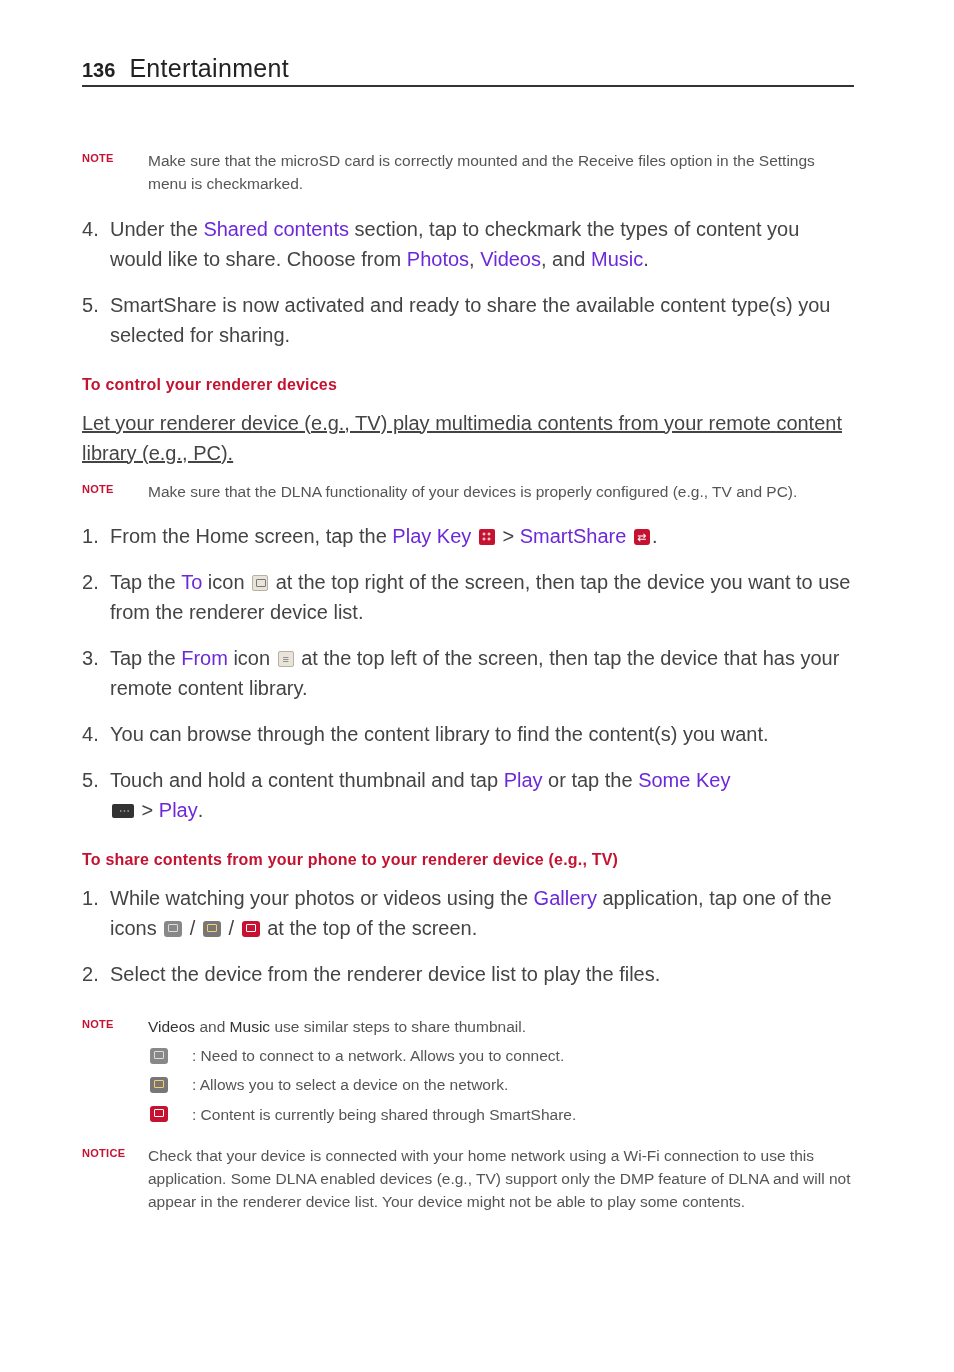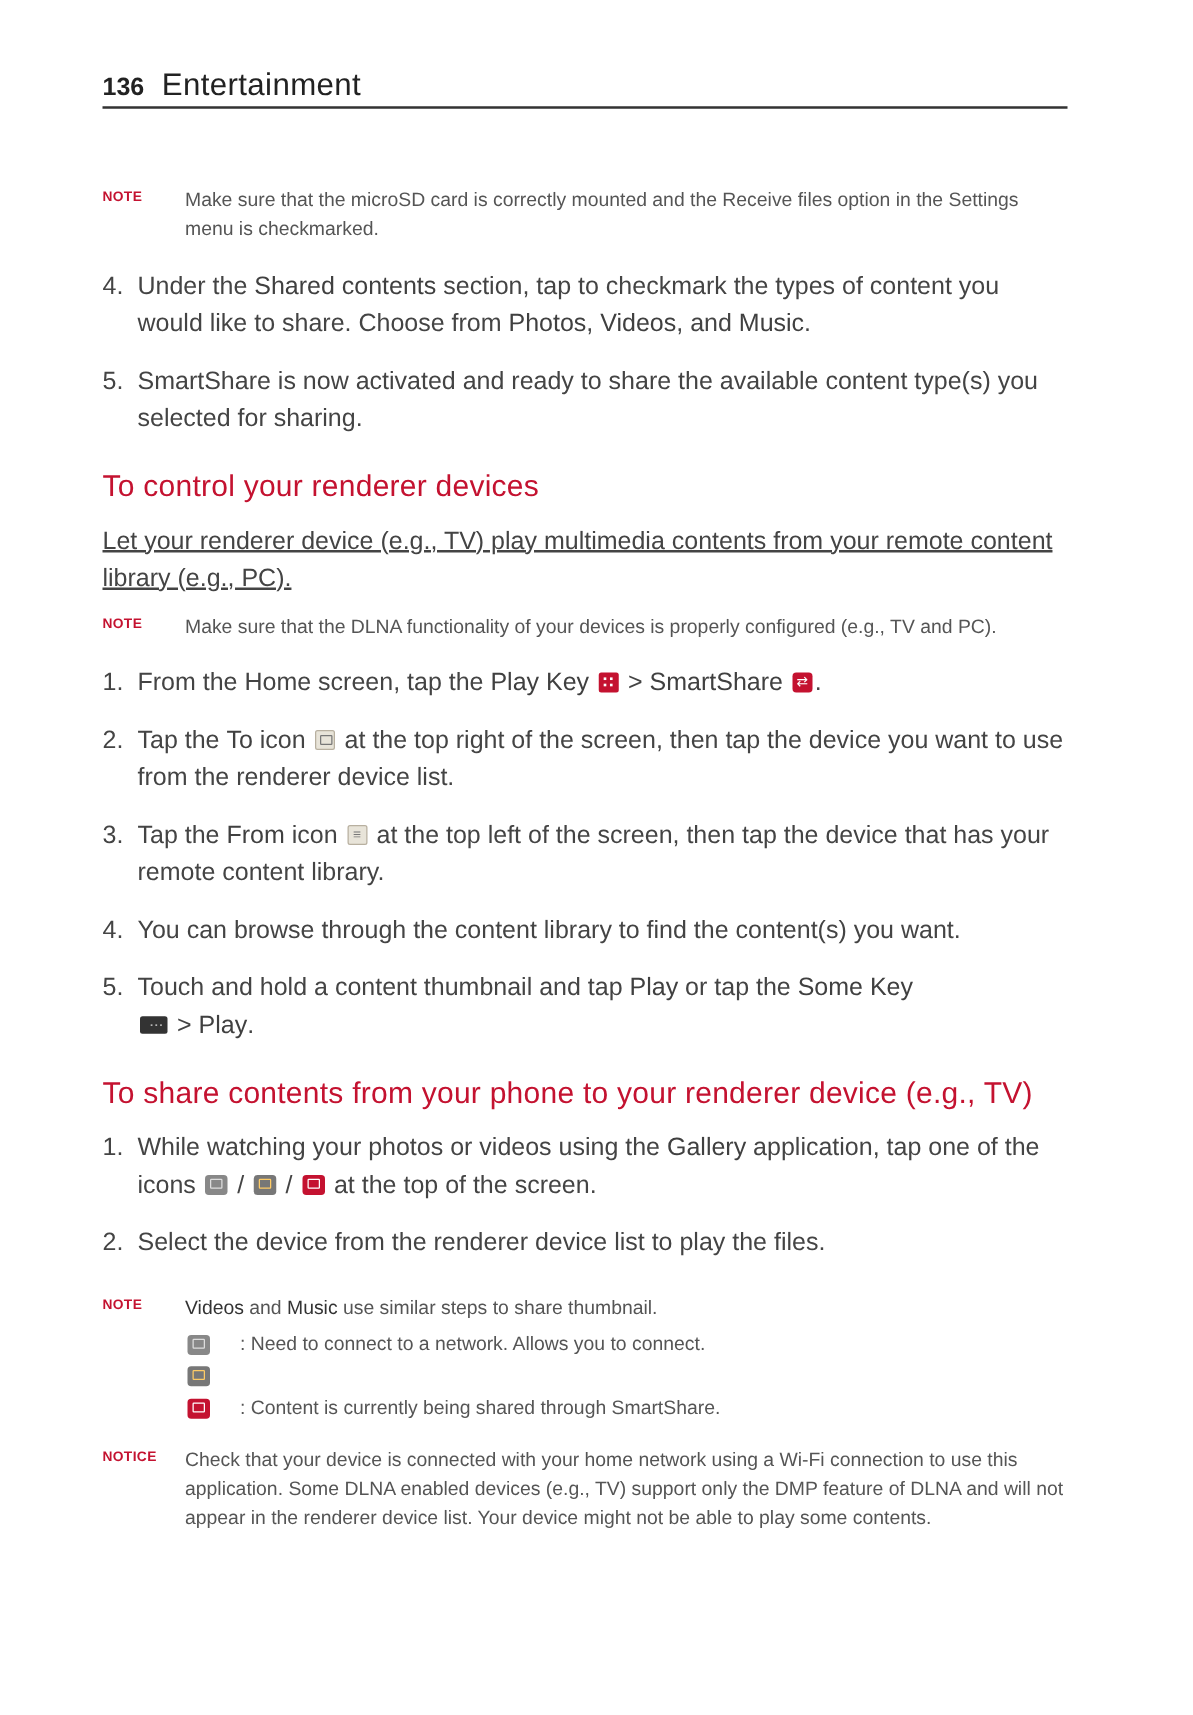--- a/index.html
+++ b/index.html
@@ -10,23 +10,23 @@
     .section-title { font-size: 25px; font-weight: 300; color: #222; letter-spacing: 0.3px; }
     .note-block { display: flex; margin-bottom: 18px; font-size: 15.5px; color: #555; line-height: 1.5; }
     .note-label { color: #c41230; font-weight: 700; font-size: 11px; flex: 0 0 66px; padding-top: 1px; letter-spacing: 0.3px; }
     .note-body { flex: 1; }
     ol.steps { list-style: none; counter-reset: step; margin-bottom: 26px; }
     ol.steps > li { counter-increment: step; display: flex; margin-bottom: 16px; font-size: 20px; color: #444; font-weight: 300; line-height: 1.5; }
     ol.steps > li::before { content: counter(step) "."; flex: 0 0 28px; }
     ol.steps .body { flex: 1; }
     ol.steps[data-start="4"] { counter-reset: step 3; }
     .nested-note .note-label { flex: 0 0 66px; }
-    .sub-heading { color: #c41230; font-size: 24px; font-weight: 400; margin-bottom: 14px; letter-spacing: 0.2px; }
+    .sub-heading { color: #c41230; font-size: 16px; font-weight: 700; margin-bottom: 14px; letter-spacing: 0.2px; }
     .intro { font-size: 20px; color: #444; font-weight: 300; line-height: 1.5; margin-bottom: 12px; text-decoration: underline; }
-    .medium { color: #404040; font-weight: 400; }
+    .medium { color: #6d28d9; font-weight: 400; }
     .icon { display: inline-block; vertical-align: -2px; margin: 0 2px; }
     .icon-apps { width: 16px; height: 16px; background: #c41230; border-radius: 2px; position: relative; }
     .icon-apps::before { content: ""; position: absolute; inset: 3px; background-image: radial-gradient(#fff 1.2px, transparent 1.3px); background-size: 5px 5px; background-position: -0.5px -0.5px; }
     .icon-smartshare { width: 16px; height: 16px; background: #c41230; border-radius: 3px; position: relative; }
     .icon-smartshare::before { content: "⇄"; position: absolute; inset: 0; color: #fff; font-size: 11px; line-height: 16px; text-align: center; }
     .icon-to { width: 16px; height: 16px; background: #e8e4d9; border: 1px solid #b8b0a0; border-radius: 2px; position: relative; }
     .icon-to::before { content: ""; position: absolute; left: 3px; top: 3px; width: 8px; height: 6px; border: 1px solid #777; border-radius: 1px; }
     .icon-from { width: 16px; height: 16px; background: #e8e4d9; border: 1px solid #b8b0a0; border-radius: 2px; position: relative; }
     .icon-from::before { content: "≡"; position: absolute; inset: 0; color: #777; font-size: 11px; line-height: 14px; text-align: center; }
     .icon-menu { width: 22px; height: 14px; background: #333; border-radius: 2px; position: relative; vertical-align: -1px; }
@@ -116,20 +116,21 @@
   <div class="note-block">
     <span class="note-label">NOTE</span>
     <div class="note-body">
       <div><span class="medium" style="color:#333">Videos</span><span> and </span><span class="medium" style="color:#333">Music</span><span> use similar steps to share thumbnail.</span></div>
       <div class="note-icon-line">
           <span class="icon icon-share-off"></span>
           <span> : Need to connect to a network. Allows you to connect.</span>
         </div>
       <div class="note-icon-line">
           <span class="icon icon-share-sel"></span>
+          <span> : Allows you to select a device on the network.</span>
         </div>
       <div class="note-icon-line">
           <span class="icon icon-share-on"></span>
           <span> : Content is currently being shared through SmartShare.</span>
         </div>
     </div>
   </div>
 
   <div class="note-block" style="margin-top:10px">
     <span class="note-label">NOTICE</span>

